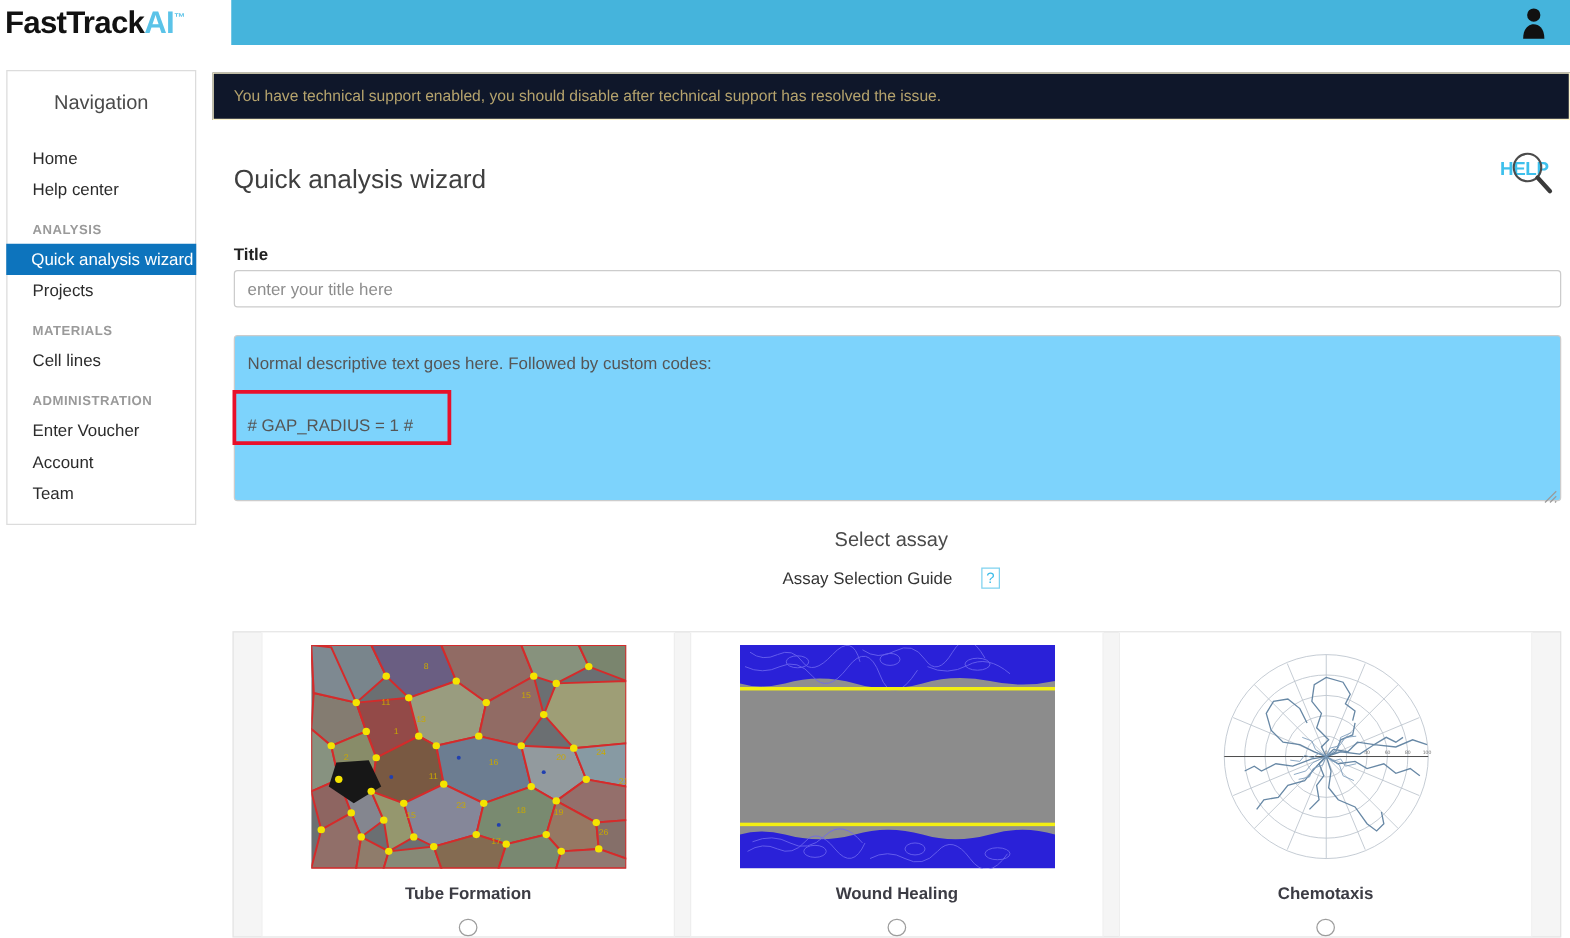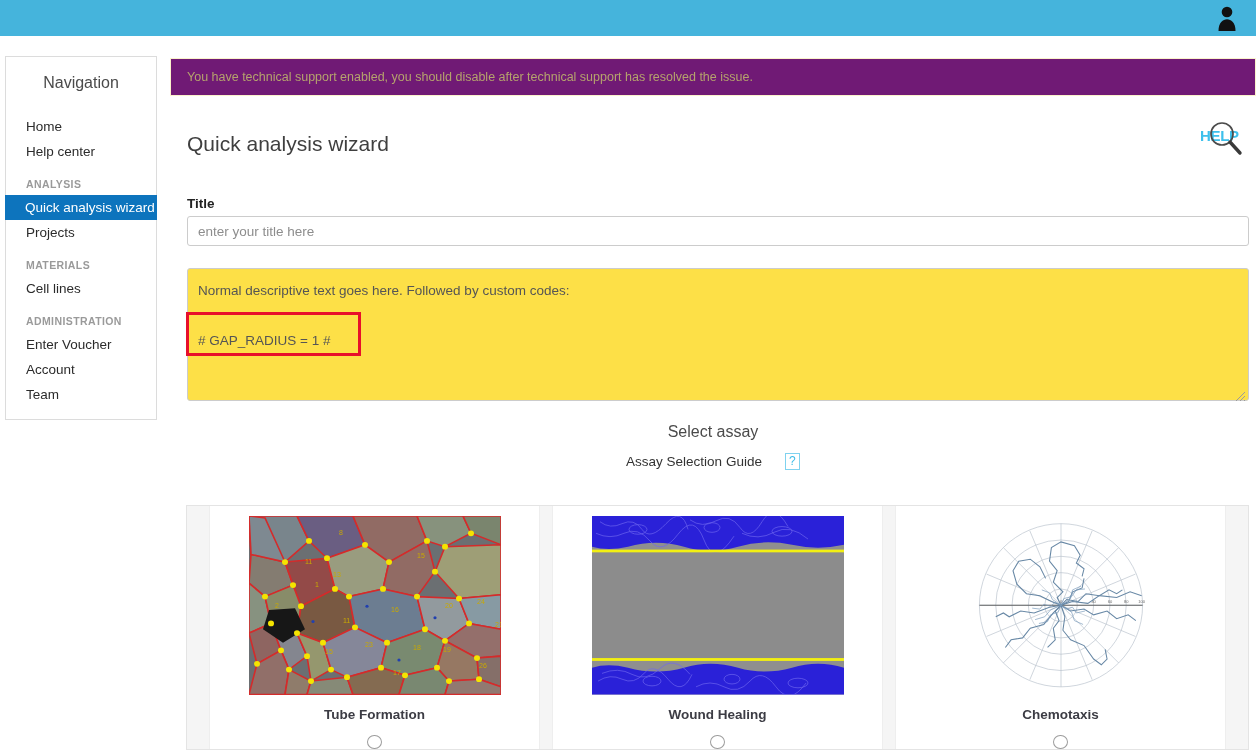--- a/index.html
+++ b/index.html
@@ -79,21 +79,21 @@
     color: #9a9a9a;
     font-weight: bold;
     letter-spacing: 0.4px;
     padding: 14px 0 5px 20px;
   }
 
   
   .banner {
     position: absolute; top: 58px; left: 170px;
     width: 1086px; height: 38px;
-    background: #701a75;
+    background: #0f172a;
     border: 1px solid #faf2cc;
     display: flex; align-items: center;
     padding-left: 16px;
   }
   .banner-text {
     font-size: 12.5px;
     color: #b5a36d;
   }
 
   
@@ -129,21 +129,21 @@
     font-family: "Liberation Sans", sans-serif;
     outline: none;
   }
   .text-input::placeholder { color: #8d8d8d; }
   .spacer-22 { height: 22px; }
 
   .ta-wrap { position: relative; width: 1062px; }
   .textarea {
     width: 1062px; height: 133px;
     border: 1px solid #ccc; border-radius: 3px;
-    background: #fde047;
+    background: #7dd3fc;
     font-size: 13.5px; color: #555;
     padding: 9px 10px;
     line-height: 25px;
     font-family: "Liberation Sans", sans-serif;
     resize: none; outline: none;
     overflow: hidden;
   }
   .ta-grip {
     position: absolute; right: 3px; bottom: 3px;
     width: 13px; height: 13px;
@@ -216,20 +216,23 @@
     border-radius: 50%;
     background: #fff;
     margin-top: 13px;
     cursor: pointer;
   }
 </style>
 </head>
 <body>
 
 <div class="header">
+  <div class="logo-box">
+    <span class="logo-text"><span>FastTrack</span><span class="logo-ai">AI</span><span class="logo-tm">™</span></span>
+  </div>
   <svg class="avatar" viewBox="0 0 22 28">
     <circle cx="11" cy="8" r="5.3" fill="#111"></circle>
     <path d="M2.5 27 C2.5 18.5 7 15.3 11 15.3 C15 15.3 19.5 18.5 19.5 27 Z" fill="#111"></path>
   </svg>
 </div>
 
 <div class="sidebar">
   <div class="nav-title">Navigation</div>
 
   <a class="nav-link" href="#">Home</a>

